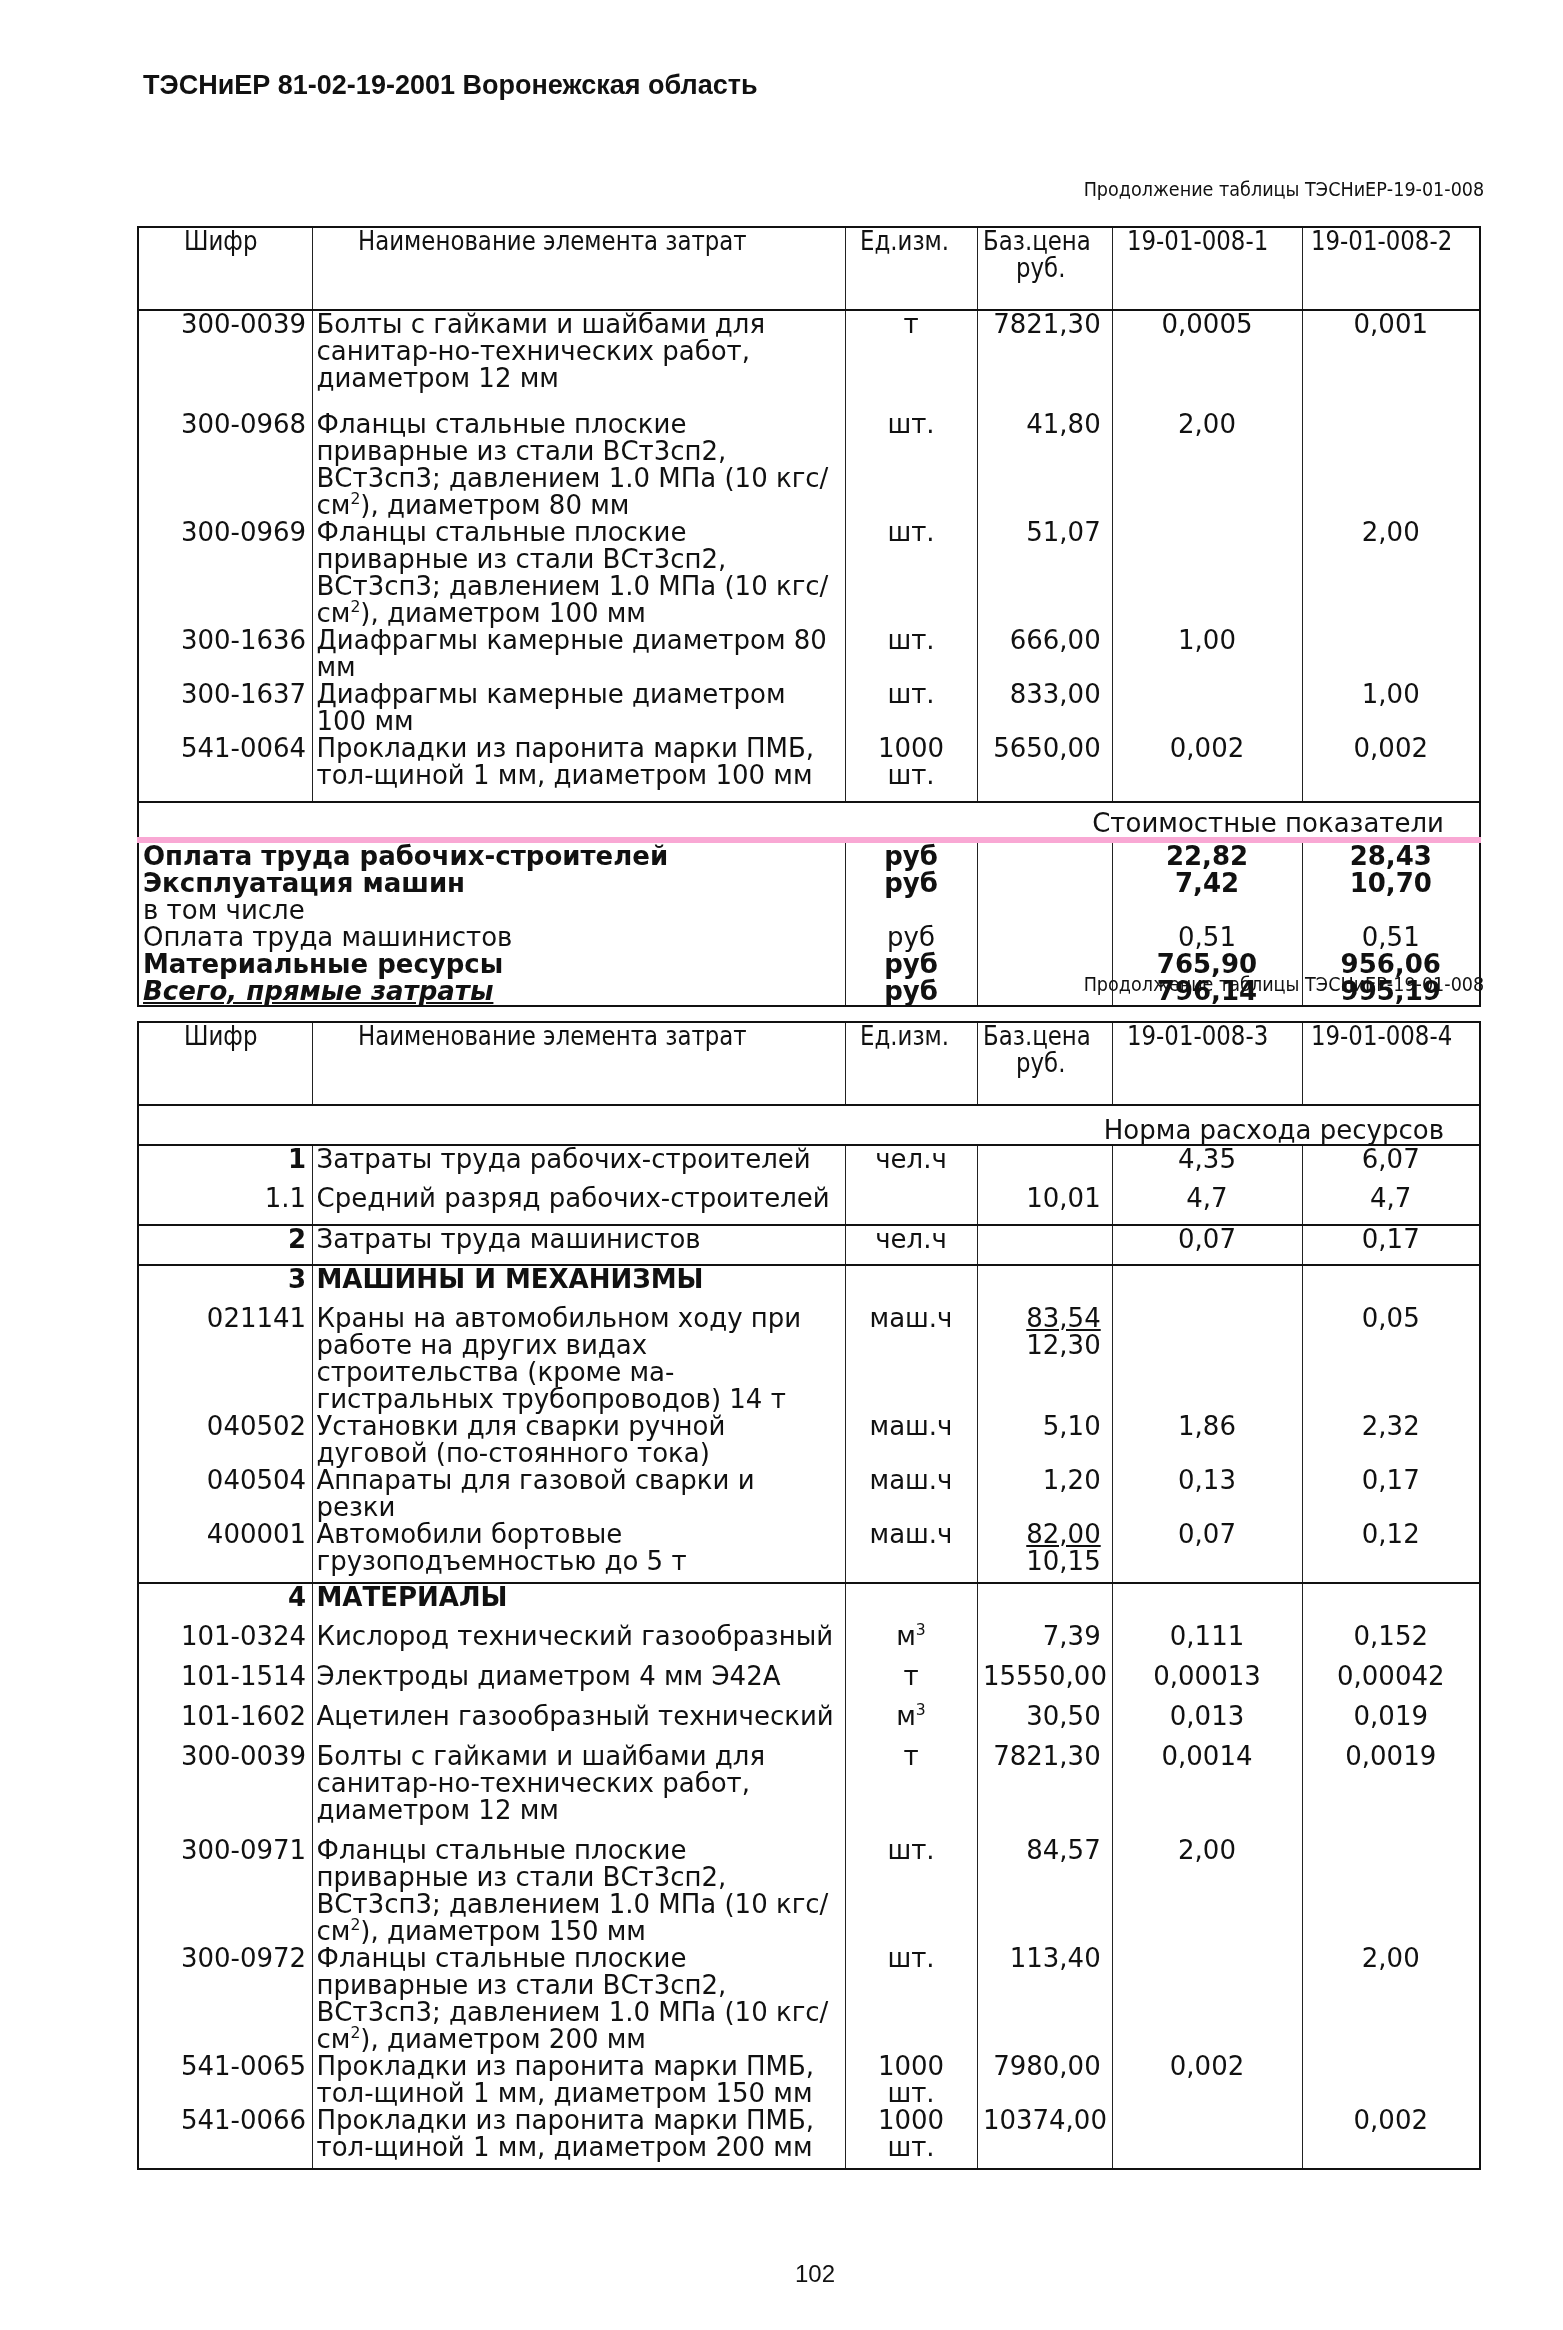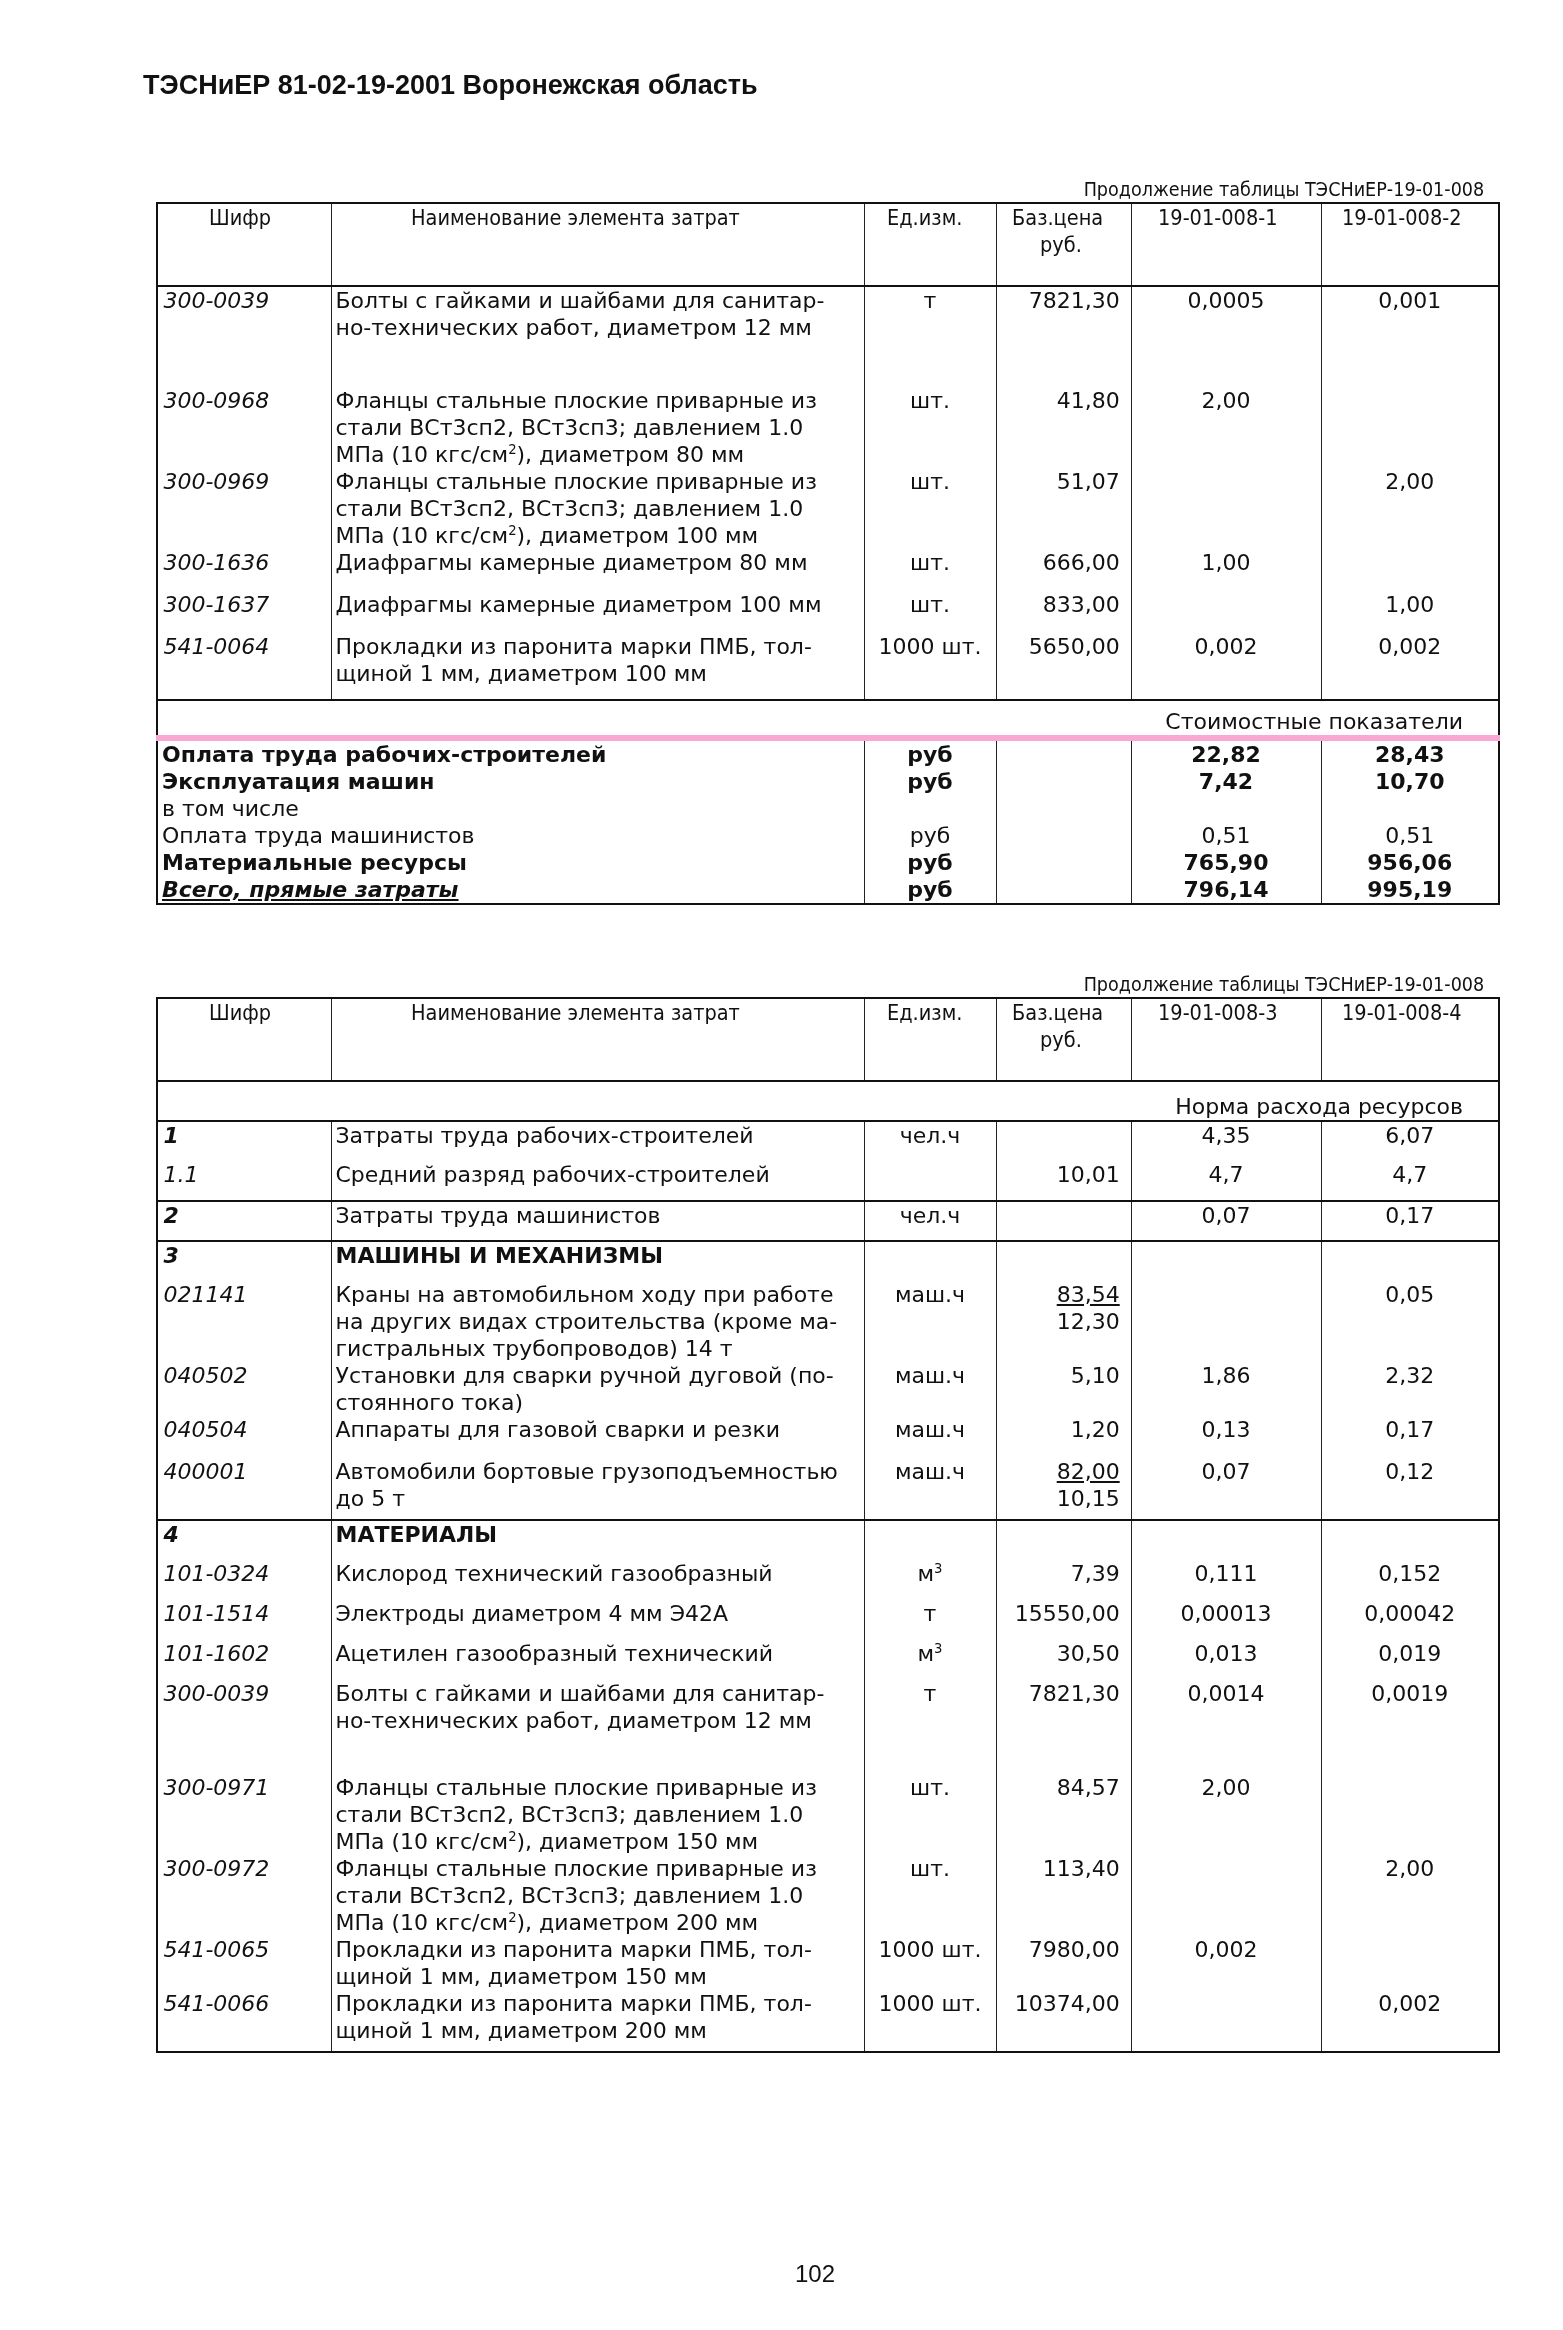--- a/index.html
+++ b/index.html
@@ -1,30 +1,30 @@
 <!DOCTYPE html>
 <html style="font-size:10.8px"><head>
 <meta charset="utf-8">
 <style>
   html, body { margin: 0; padding: 0; background: #ffffff; }
   body { width: 1564px; height: 2330px; position: relative; font-family: "DejaVu Sans", sans-serif; color: #111; }
   .doc-title { position: absolute; left: 143px; top: 70px; font-family: "Liberation Sans", sans-serif; font-weight: bold; font-size: 27px; letter-spacing: 0px; }
   .caption { position: absolute; right: 80px; font-size: 20px; font-family: "DejaVu Sans", sans-serif; transform: scaleX(0.88); transform-origin: right center; white-space: nowrap; }
-  table.t { position: absolute; left: 156px; width: 1343px; border-collapse: collapse; table-layout: fixed; font-size: 22px; }
+  table.t { position: absolute; left: 137px; width: 1343px; border-collapse: collapse; table-layout: fixed; font-size: 26px; margin-top: 24px; }
   table.t td, table.t th { border-left: 1px solid #222; border-right: 1px solid #222; padding: 0 5.4px; vertical-align: top; line-height: 27px; font-weight: normal; }
   table.t { border: 2.7px solid #111; }
   table.t col.c1 { width: 174px; }
   table.t col.c2 { width: 533px; }
   table.t col.c3 { width: 132px; }
   table.t col.c4 { width: 135px; }
   table.t col.c5 { width: 190px; }
   table.t col.c6 { width: 178px; }
   .narrow { display: inline-block; transform: scaleX(0.88); transform-origin: left top; white-space: nowrap; }
   .hdr th { height: 81px; vertical-align: middle; text-align: center; border-bottom: 2.7px solid #111; line-height: 24px; }
-  .code { text-align: left; font-style: italic; }
+  .code { text-align: right; }
   .unit { text-align: center; }
   .num { text-align: right; padding-right: 10.8px !important; }
   .val { text-align: center; }
   .name { padding-left: 4px !important; }
   .sec-row td { border-top: 2px solid #111; }
   .full td.fullcell { border-left: none; border-right: none; text-align: right; padding-right: 35px; height: 34px; vertical-align: bottom; }
   .bold { font-weight: bold !important; }
   .sum td { line-height: 31px; }
   .sumgroup-first td { border-top: 6px solid #f9a8d4; }
   .u { text-decoration: underline; }

